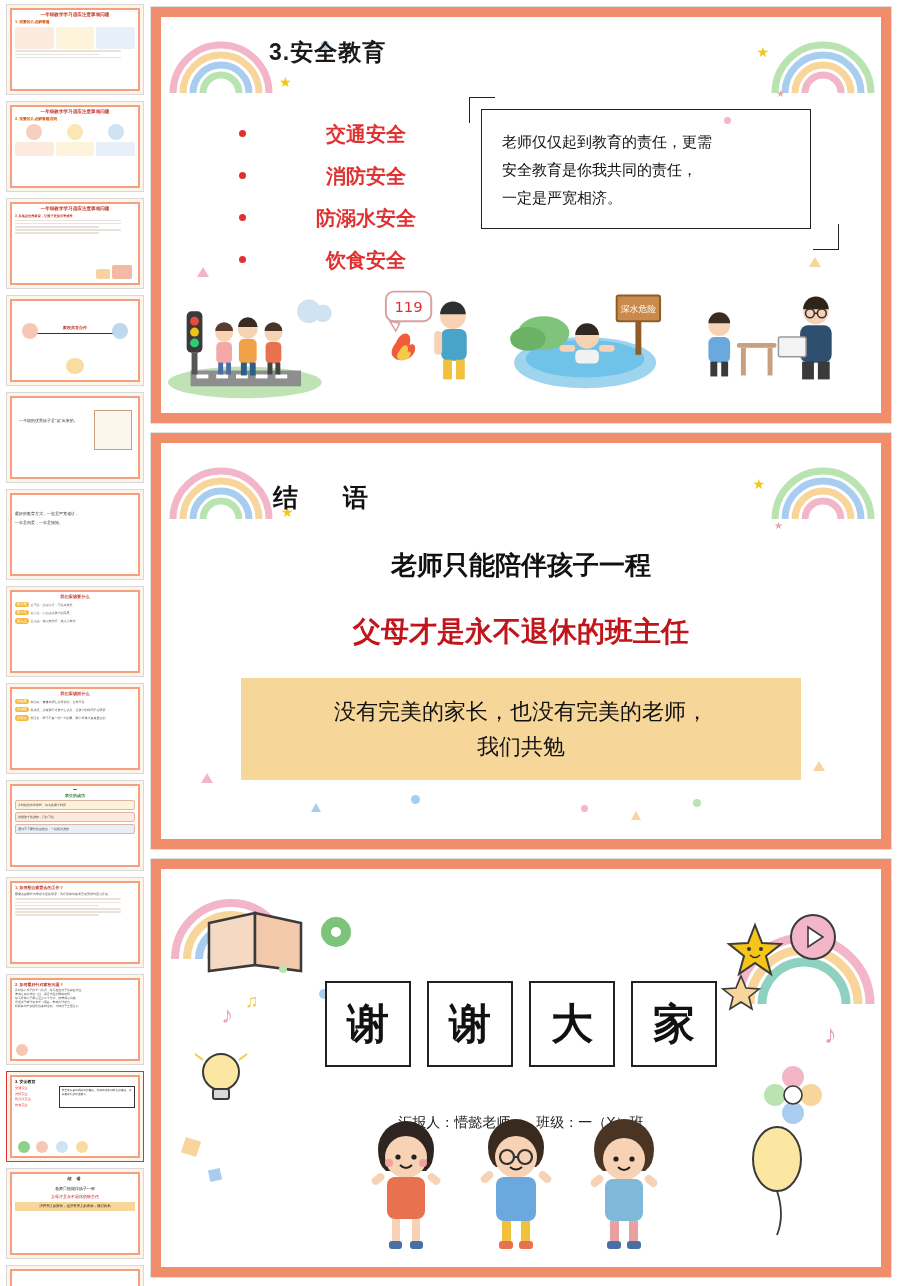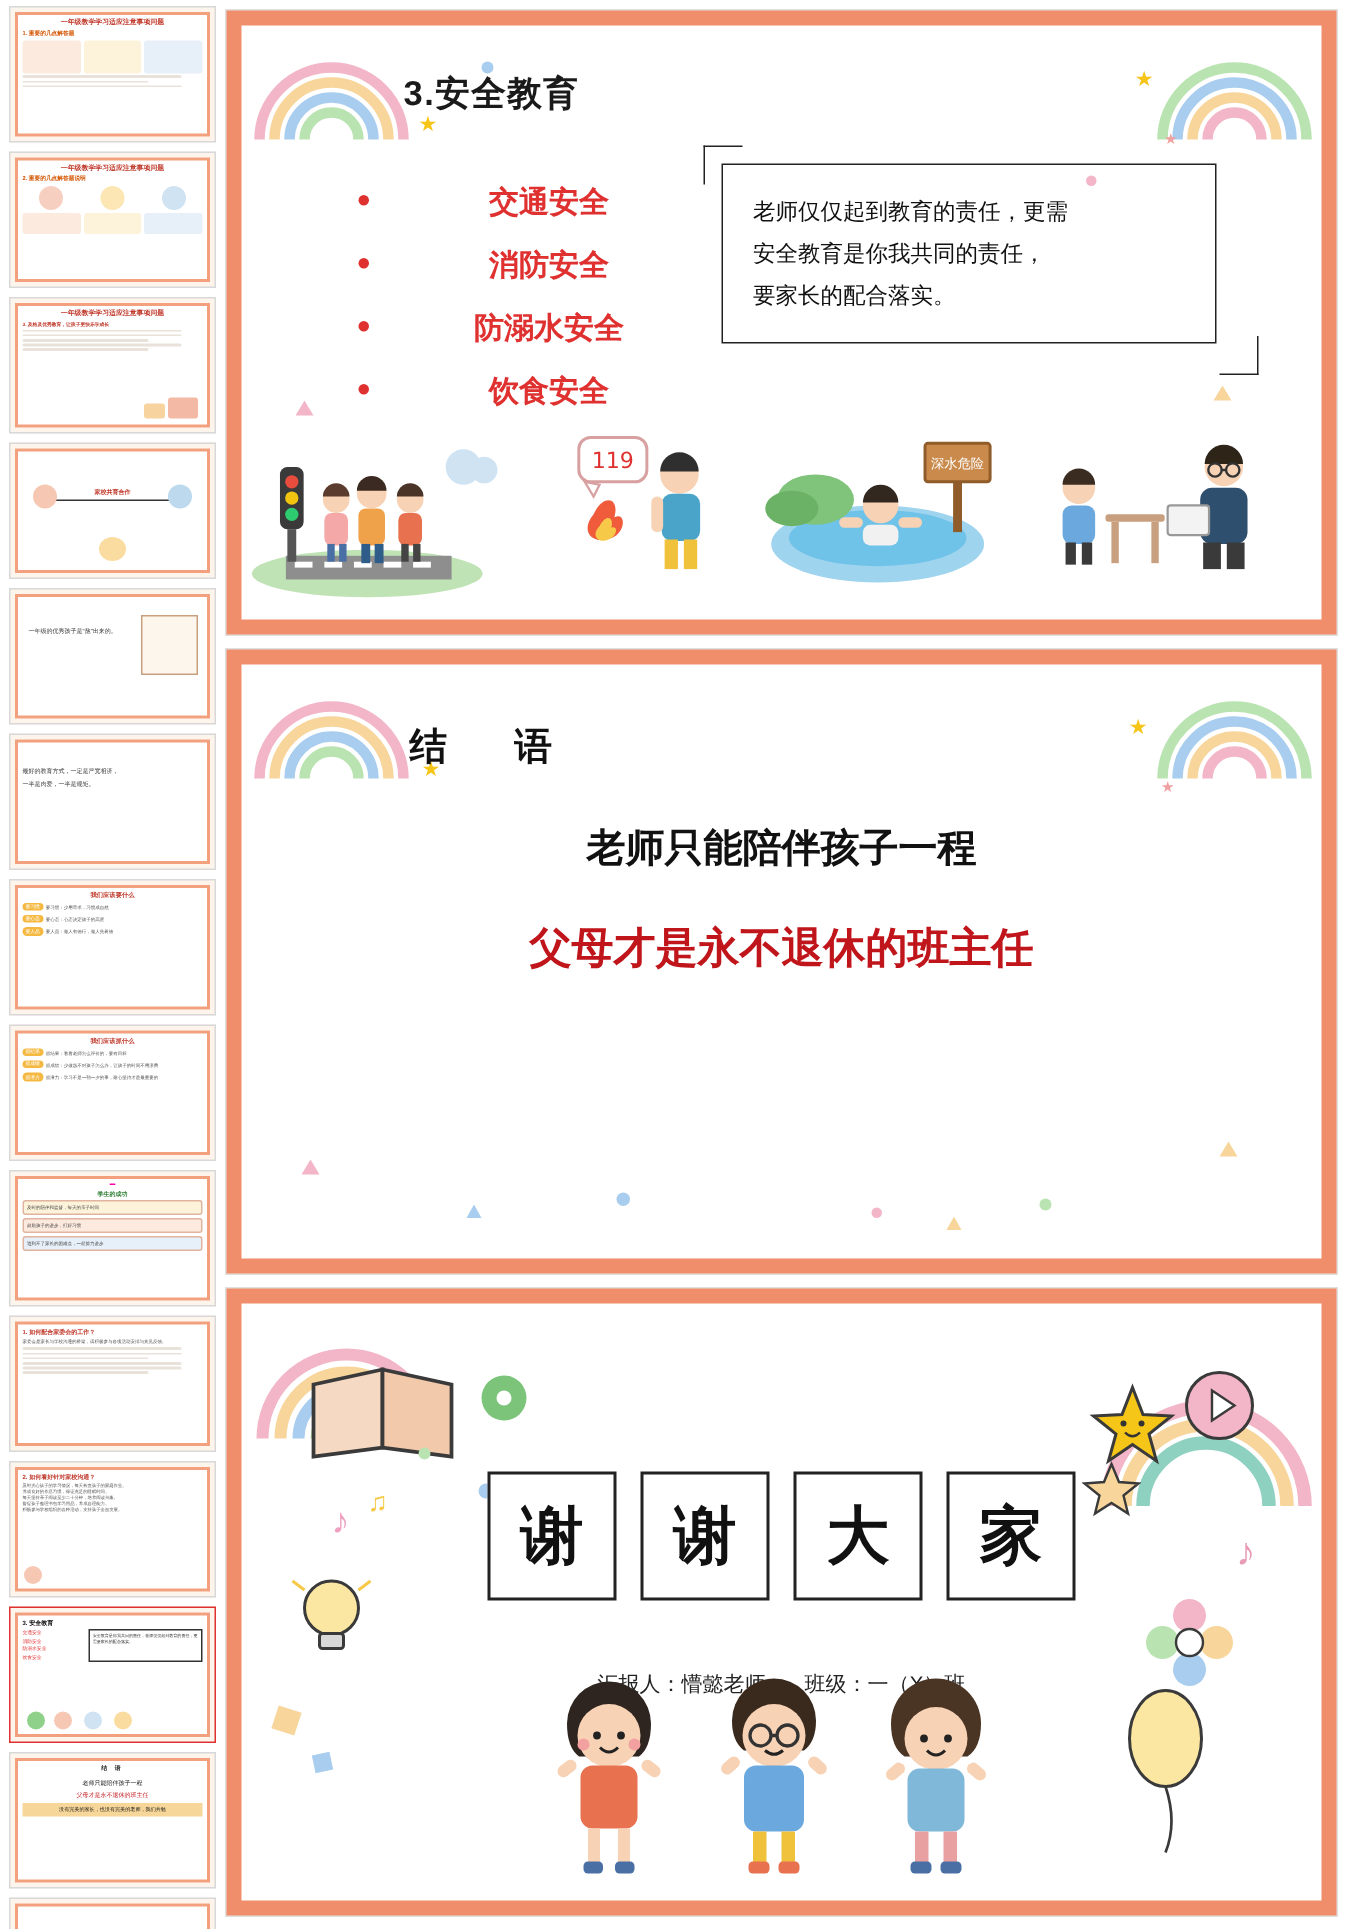--- a/index.html
+++ b/index.html
@@ -129,21 +129,21 @@
   }
   .dot { border-radius: 50%; }
   .star-sm {
     color: #f5c518;
     font-size: 14px;
     line-height: 1;
   }
 
   
   .s1-title {
-    position: absolute; left: 108px; top: 30px;
+    position: absolute; left: 108px; top: 20px;
     font-size: 23px; font-weight: bold; color: #1a1a1a;
     letter-spacing: 1px;
   }
   .s1-list {
     position: absolute; left: 70px; top: 88px;
     width: 230px;
   }
   .s1-list li {
     list-style: none;
     color: #e03131;
@@ -463,21 +463,21 @@
           <li>消防安全</li>
           <li>防溺水安全</li>
           <li>饮食安全</li>
         </ul>
 
         <div class="corner c-tl"></div>
         <div class="corner c-br"></div>
         <div class="s1-note">
           <div>老师仅仅起到教育的责任，更需</div>
           <div>安全教育是你我共同的责任，</div>
-          <div>要家长的配合落实。</div>
+          <div>一定是严宽相济。</div>
         </div>
 
         <svg class="scene" viewBox="0 0 730 130">
 
           <ellipse cx="85" cy="112" rx="78" ry="16" fill="#bfe3b5"></ellipse>
           <rect x="30" y="100" width="112" height="16" fill="#8e8e8e"></rect>
           <g fill="#ffffff">
             <rect x="36" y="104" width="12" height="4"></rect>
               <rect x="56" y="104" width="12" height="4"></rect>
             <rect x="76" y="104" width="12" height="4"></rect>
@@ -588,20 +588,24 @@
         <div class="confetti tri" style="right:56px;top:318px;border-bottom-color:#f7d59b"></div>
         <div class="confetti dot" style="left:250px;top:352px;width:9px;height:9px;background:#a8cdee"></div>
         <div class="confetti dot" style="left:420px;top:362px;width:7px;height:7px;background:#f3b6c8"></div>
         <div class="confetti dot" style="right:180px;top:356px;width:8px;height:8px;background:#b9e3b0"></div>
         <div class="confetti tri" style="left:150px;top:360px;border-bottom-color:#a8cdee;border-left-width:5px;border-right-width:5px;border-bottom-width:9px"></div>
         <div class="confetti tri" style="right:240px;top:368px;border-bottom-color:#f7d59b;border-left-width:5px;border-right-width:5px;border-bottom-width:9px"></div>
 
         <div class="s2-title">结　语</div>
         <div class="s2-l1">老师只能陪伴孩子一程</div>
         <div class="s2-l2">父母才是永不退休的班主任</div>
+        <div class="s2-box">
+          <div>没有完美的家长，也没有完美的老师，</div>
+          <div>我们共勉</div>
+        </div>
       </div>
     </div>
 
     <div class="slide s3">
       <div class="inner">
 
         <svg class="confetti" style="left:6px;top:4px" width="130" height="90">
           <path d="M8 86 A56 56 0 0 1 120 86" fill="none" stroke="#f3b6c8" stroke-width="8"></path>
           <path d="M20 86 A44 44 0 0 1 108 86" fill="none" stroke="#f7d59b" stroke-width="8"></path>
           <path d="M32 86 A32 32 0 0 1 96 86" fill="none" stroke="#a8cdee" stroke-width="8"></path>

